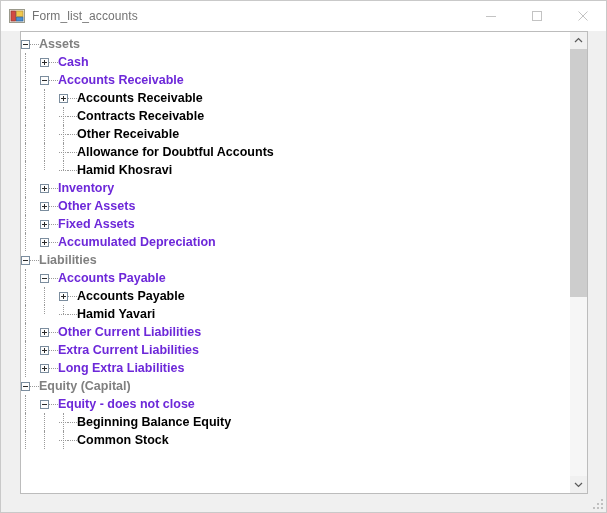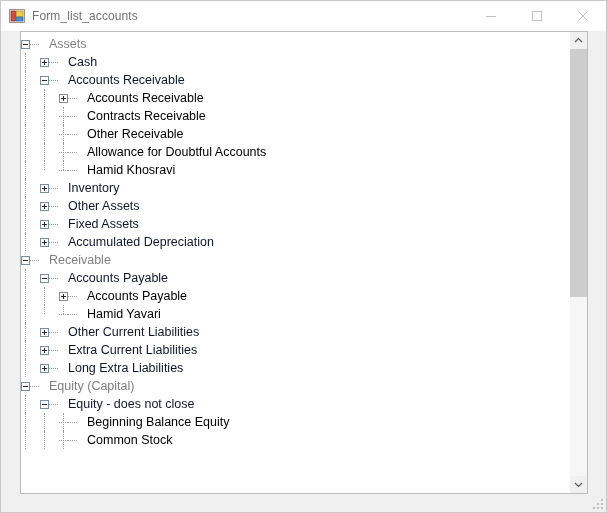--- a/index.html
+++ b/index.html
@@ -174,25 +174,26 @@
     border-top: 1px dotted #9a9a9a;
   }
   .leaf-stem {
     position: absolute;
     left: 4px;
     top: 0;
     height: 9px;
     border-left: 1px dotted #9a9a9a;
   }
   .node-label {
-    margin-left: 11px;
+    margin-left: 1px;
     padding-left: 1px;
+    font-weight: bold;
   }
   .lvl-gray  { color: #808080; }
-  .lvl-blue  { color: #0f172a; }
+  .lvl-blue  { color: #6d28d9; }
   .lvl-black { color: #000000; }
 
   
   .vscroll {
     width: 17px;
     flex: 0 0 auto;
     background: #f0f0f0;
     border-left: 1px solid #ffffff;
     display: flex;
     flex-direction: column;
@@ -386,21 +387,21 @@
           <span class="tree-indent" style="width: 19px;">
             <span class="guide" style="left: 4px;"></span>
           </span>
           <span class="toggle plus"></span>
           <span class="elbow" style="width: 7px;"></span>
           <span class="node-label lvl-blue">Accumulated Depreciation</span>
         </div>
         <div class="tree-row">
           <span class="toggle"></span>
           <span class="elbow" style="width: 7px;"></span>
-          <span class="node-label lvl-gray">Receivable</span>
+          <span class="node-label lvl-gray">Liabilities</span>
         </div>
         <div class="tree-row">
           <span class="tree-indent" style="width: 19px;">
             <span class="guide" style="left: 4px;"></span>
           </span>
           <span class="toggle"></span>
           <span class="elbow" style="width: 7px;"></span>
           <span class="node-label lvl-blue">Accounts Payable</span>
         </div>
         <div class="tree-row">

